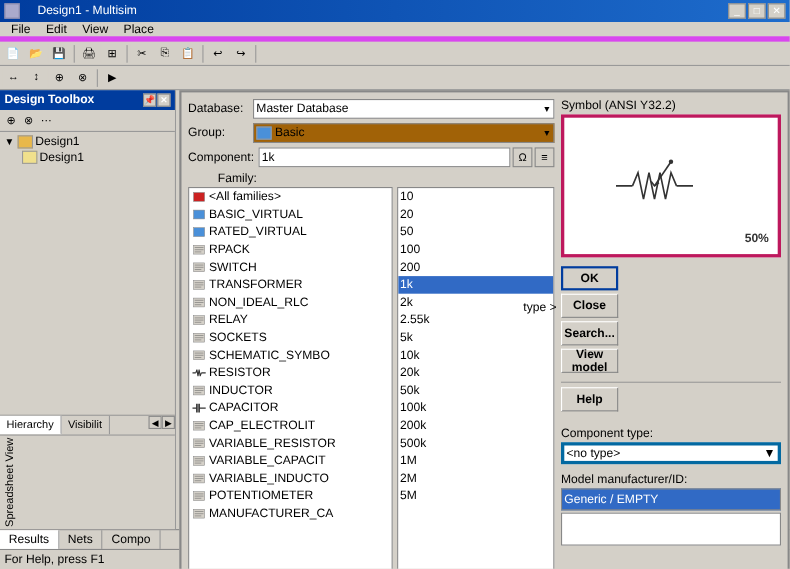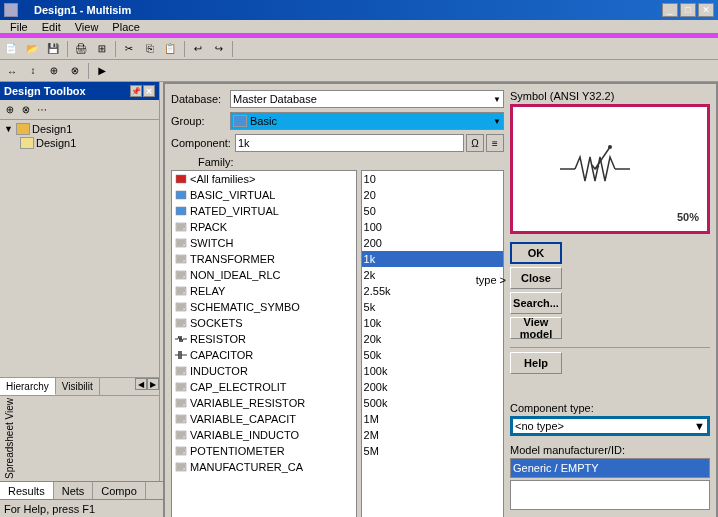--- a/index.html
+++ b/index.html
@@ -9,21 +9,21 @@
     .title-bar {
       background: linear-gradient(to right, #003c9e, #1e6ccc);
       color: white;
       height: 20px;
       display: flex;
       align-items: center;
       padding: 0 4px;
       gap: 4px;
     }
     .title-bar-icon { width: 14px; height: 14px; background: #aac; border: 1px solid #88a; }
-    .title-bar-text { flex: 1; font-size: 11px; font-weight: bold; padding-left: 12px; }
+    .title-bar-text { flex: 1; font-size: 11px; font-weight: normal; padding-left: 12px; }
     .title-bar-controls { display: flex; gap: 2px; }
     .title-bar-btn { width: 16px; height: 14px; background: #d4d0c8; border: 1px solid #888; font-size: 9px; display: flex; align-items: center; justify-content: center; cursor: pointer; }
 
     
     .menu-bar {
       background: #d4d0c8;
       border-bottom: 5px solid #d946ef;
       height: 18px;
       display: flex;
       align-items: center;
@@ -407,21 +407,21 @@
         <div class="field-row">
           <span class="field-label">Database:</span>
           <div class="dropdown-select">
             <span>Master Database</span>
             <span class="dropdown-arrow">▼</span>
           </div>
         </div>
 
         <div class="field-row">
           <span class="field-label">Group:</span>
-          <div class="dropdown-select" style="background:#0ea5e9;">
+          <div class="dropdown-select" style="background:#a16207;">
             <div style="width:14px; height:12px; background:#4a90d9; border:1px solid #999; margin-right:3px;"></div>
             <span>Basic</span>
             <span class="dropdown-arrow">▼</span>
           </div>
         </div>
 
         <div class="field-row">
           <span class="field-label">Component:</span>
           <div class="component-input-row" style="flex:1;">
             <input class="component-input" type="text" value="1k" style="">
@@ -517,64 +517,64 @@
                 </div>
                 <div class="list-item">
                   <div class="list-item-icon">
                     <svg width="12" height="10">
                       <rect x="1" y="1" width="10" height="8" fill="#d4d0c8" stroke="#888" stroke-width="0.5"></rect>
                       <line x1="2" y1="3" x2="10" y2="3" stroke="#666" stroke-width="0.5"></line>
                       <line x1="2" y1="5" x2="10" y2="5" stroke="#666" stroke-width="0.5"></line>
                       <line x1="2" y1="7" x2="8" y2="7" stroke="#666" stroke-width="0.5"></line>
                     </svg>
                   </div>
+                  <span>SOCKETS</span>
+                </div>
+                <div class="list-item">
+                  <div class="list-item-icon">
+                    <svg width="12" height="10">
+                      <rect x="1" y="1" width="10" height="8" fill="#d4d0c8" stroke="#888" stroke-width="0.5"></rect>
+                      <line x1="2" y1="3" x2="10" y2="3" stroke="#666" stroke-width="0.5"></line>
+                      <line x1="2" y1="5" x2="10" y2="5" stroke="#666" stroke-width="0.5"></line>
+                      <line x1="2" y1="7" x2="8" y2="7" stroke="#666" stroke-width="0.5"></line>
+                    </svg>
+                  </div>
                   <span>SCHEMATIC_SYMBO</span>
-                </div>
-                <div class="list-item">
-                  <div class="list-item-icon">
-                    <svg width="12" height="10">
-                      <rect x="1" y="1" width="10" height="8" fill="#d4d0c8" stroke="#888" stroke-width="0.5"></rect>
-                      <line x1="2" y1="3" x2="10" y2="3" stroke="#666" stroke-width="0.5"></line>
-                      <line x1="2" y1="5" x2="10" y2="5" stroke="#666" stroke-width="0.5"></line>
-                      <line x1="2" y1="7" x2="8" y2="7" stroke="#666" stroke-width="0.5"></line>
-                    </svg>
-                  </div>
-                  <span>SOCKETS</span>
                 </div>
                 <div class="list-item">
                   <div class="list-item-icon">
                     <svg width="14" height="10">
                       <line x1="1" y1="5" x2="4" y2="5" stroke="#333" stroke-width="1"></line>
                       <polyline points="4,5 5,2 6,8 7,2 8,8 9,5" stroke="#333" stroke-width="1" fill="none"></polyline>
                       <line x1="9" y1="5" x2="13" y2="5" stroke="#333" stroke-width="1"></line>
                     </svg>
                   </div>
                   <span>RESISTOR</span>
+                </div>
+                <div class="list-item">
+                  <div class="list-item-icon">
+                    <svg width="12" height="10">
+                      <rect x="1" y="1" width="10" height="8" fill="#d4d0c8" stroke="#888" stroke-width="0.5"></rect>
+                      <line x1="2" y1="3" x2="10" y2="3" stroke="#666" stroke-width="0.5"></line>
+                      <line x1="2" y1="5" x2="10" y2="5" stroke="#666" stroke-width="0.5"></line>
+                      <line x1="2" y1="7" x2="8" y2="7" stroke="#666" stroke-width="0.5"></line>
+                    </svg>
+                  </div>
+                  <span>INDUCTOR</span>
                 </div>
                 <div class="list-item">
                   <div class="list-item-icon">
                     <svg width="14" height="10">
                       <line x1="1" y1="5" x2="5" y2="5" stroke="#333" stroke-width="1"></line>
                       <line x1="5" y1="1" x2="5" y2="9" stroke="#333" stroke-width="1.5"></line>
                       <line x1="7" y1="1" x2="7" y2="9" stroke="#333" stroke-width="1.5"></line>
                       <line x1="7" y1="5" x2="13" y2="5" stroke="#333" stroke-width="1"></line>
                     </svg>
                   </div>
                   <span>CAPACITOR</span>
-                </div>
-                <div class="list-item">
-                  <div class="list-item-icon">
-                    <svg width="12" height="10">
-                      <rect x="1" y="1" width="10" height="8" fill="#d4d0c8" stroke="#888" stroke-width="0.5"></rect>
-                      <line x1="2" y1="3" x2="10" y2="3" stroke="#666" stroke-width="0.5"></line>
-                      <line x1="2" y1="5" x2="10" y2="5" stroke="#666" stroke-width="0.5"></line>
-                      <line x1="2" y1="7" x2="8" y2="7" stroke="#666" stroke-width="0.5"></line>
-                    </svg>
-                  </div>
-                  <span>INDUCTOR</span>
                 </div>
                 <div class="list-item">
                   <div class="list-item-icon">
                     <svg width="12" height="10">
                       <rect x="1" y="1" width="10" height="8" fill="#d4d0c8" stroke="#888" stroke-width="0.5"></rect>
                       <line x1="2" y1="3" x2="10" y2="3" stroke="#666" stroke-width="0.5"></line>
                       <line x1="2" y1="5" x2="10" y2="5" stroke="#666" stroke-width="0.5"></line>
                       <line x1="2" y1="7" x2="8" y2="7" stroke="#666" stroke-width="0.5"></line>
                     </svg>
                   </div>
@@ -693,21 +693,21 @@
           <button class="dialog-btn primary">OK</button>
           <button class="dialog-btn">Close</button>
           <button class="dialog-btn">Search...</button>
           <button class="dialog-btn">View model</button>
         </div>
 
         <div style="margin-top:4px; border-top:1px solid #999; padding-top:4px;">
           <button class="dialog-btn">Help</button>
         </div>
 
-        <div class="prop-section" style="margin-top:24px;">
+        <div class="prop-section" style="margin-top:10px;">
           <div class="prop-label">Component type:</div>
           <div class="prop-dropdown">
             <span>&lt;no type&gt;</span>
             <span style="margin-left:auto;">▼</span>
           </div>
         </div>
 
         <div class="prop-section" style="margin-top:4px;">
           <div class="prop-label">Model manufacturer/ID:</div>
           <div class="prop-dropdown-highlighted">

